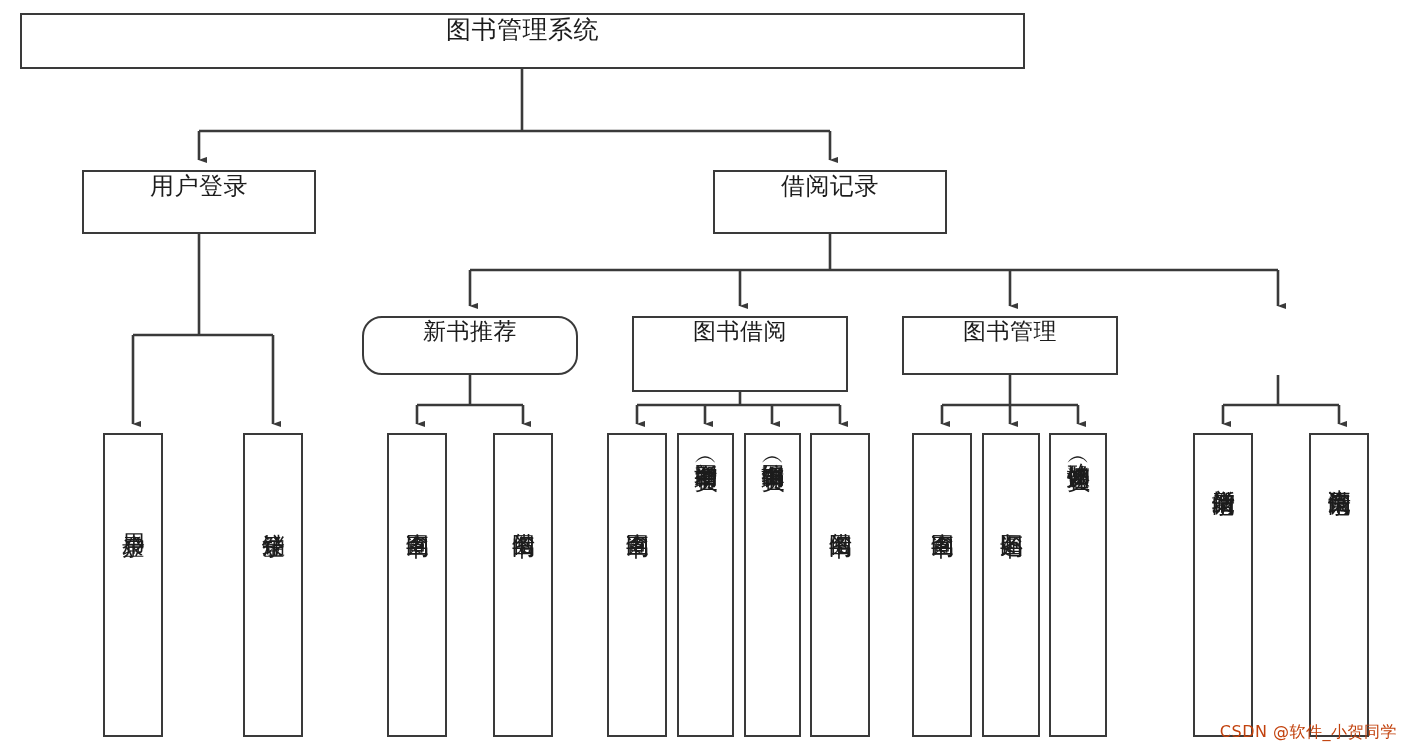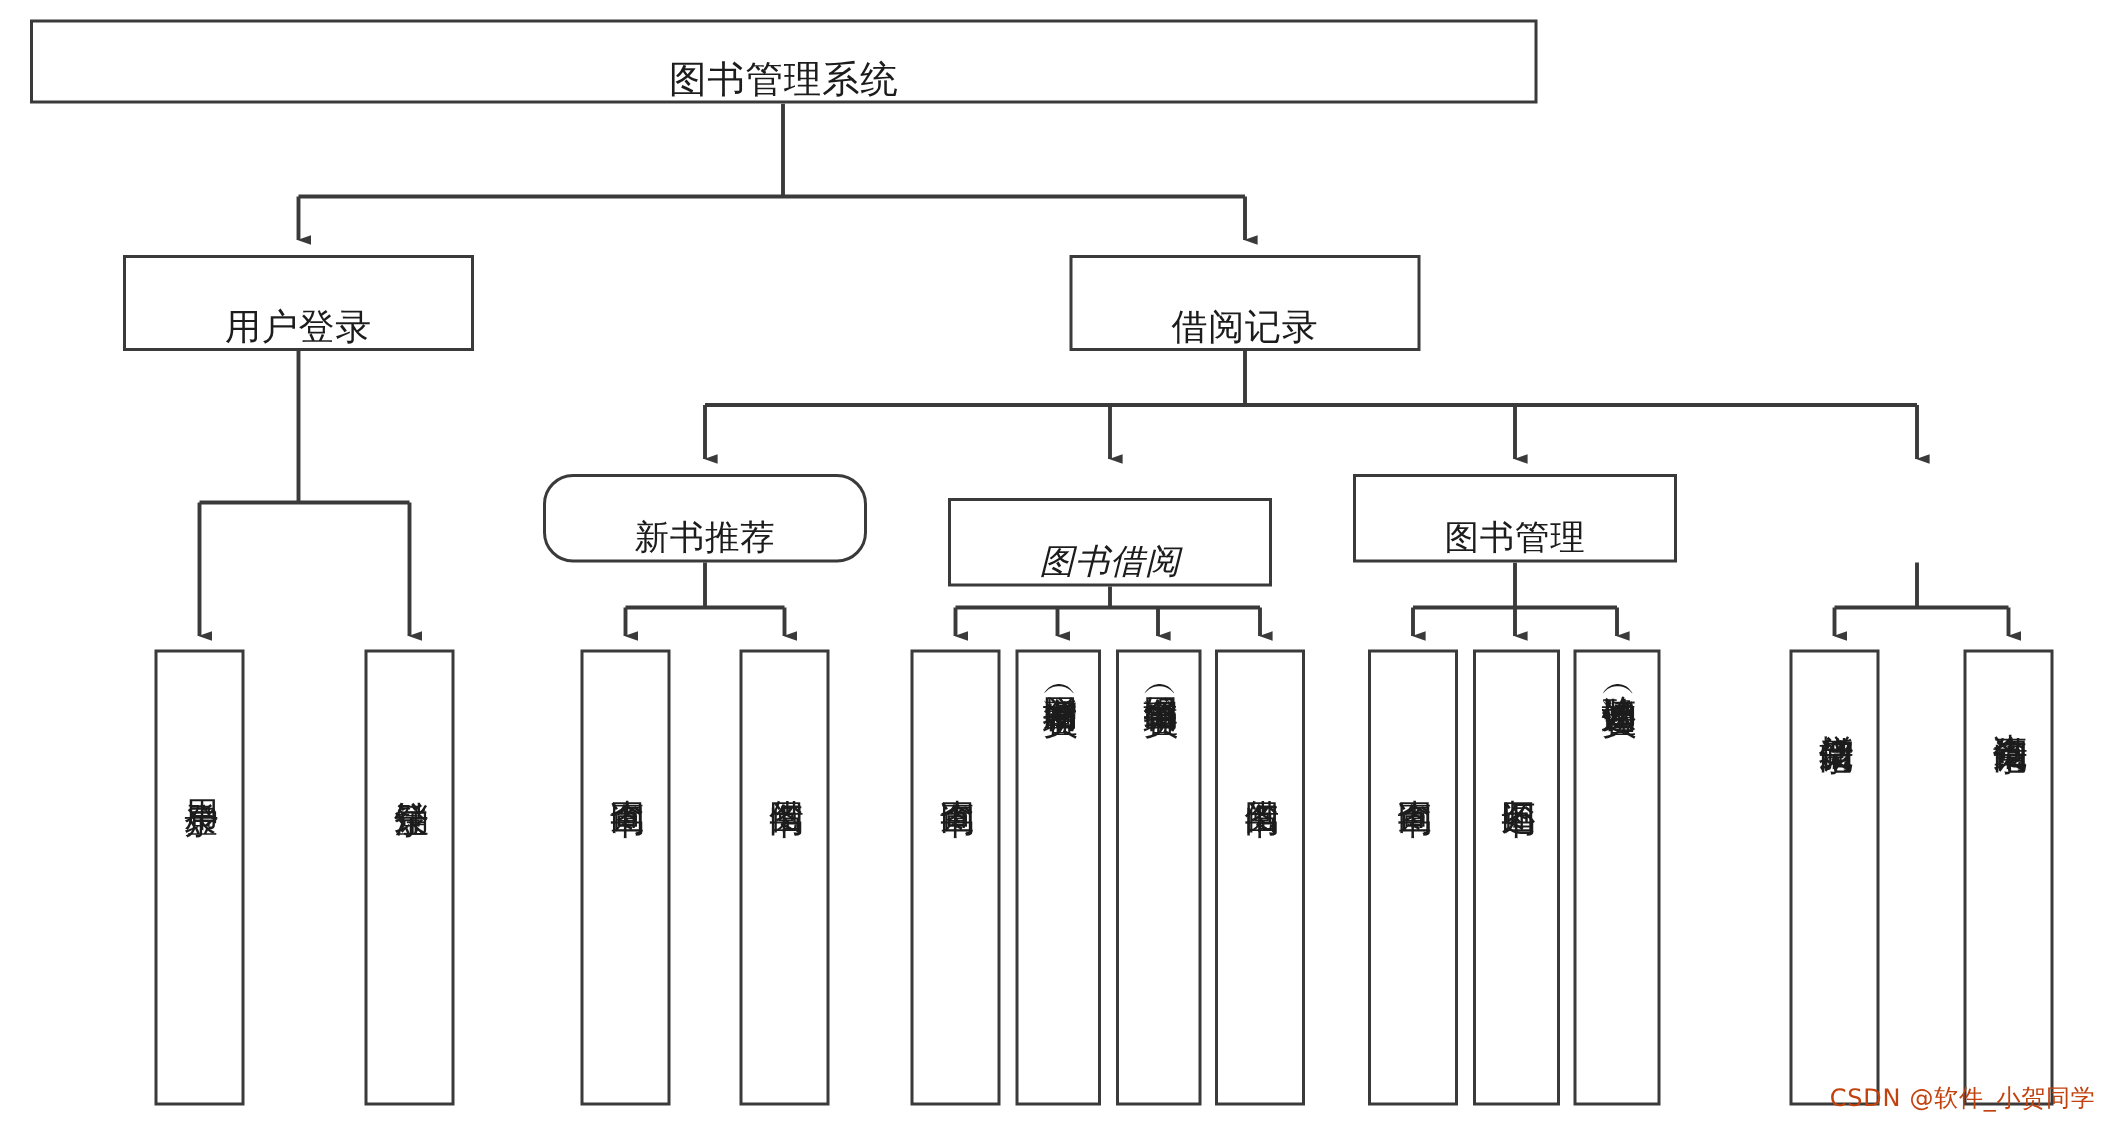--- a/index.html
+++ b/index.html
@@ -25,21 +25,21 @@
     width: 1405px;
     height: 747px;
     pointer-events: none;
   }
   .node {
     position: absolute;
     box-sizing: border-box;
     background: #ffffff;
     border: 2.5px solid #3a3a3a;
     display: flex;
-    align-items: flex-end;
+    align-items: flex-start;
     justify-content: center;
     color: #1c1c1c;
   }
   .node-label {
     display: block;
     text-align: center;
     line-height: 1.18;
     letter-spacing: 0.5px;
   }
   .node-root {
@@ -147,21 +147,21 @@
   </div>
 
   <div class="node node-l2" style="left:713px; top:170px; width:234px; height:64px;">
     <span class="node-label">借阅记录</span>
   </div>
 
   <div class="node node-l3" style="left:362px; top:316px; width:216px; height:59px;border-radius:20px;">
     <span class="node-label">新书推荐</span>
   </div>
 
-  <div class="node node-l3" style="left:632px; top:332px; width:216px; height:59px;font-style:italic;">
+  <div class="node node-l3" style="left:632px; top:316px; width:216px; height:76px;">
     <span class="node-label">图书借阅</span>
   </div>
 
   <div class="node node-l3" style="left:902px; top:316px; width:216px; height:59px;">
     <span class="node-label">图书管理</span>
   </div>
 
 
   <div class="node node-leaf leaf-short" style="left:103px; top:433px; width:60px; height:304px;">
     <span class="node-label">用户登录</span>

